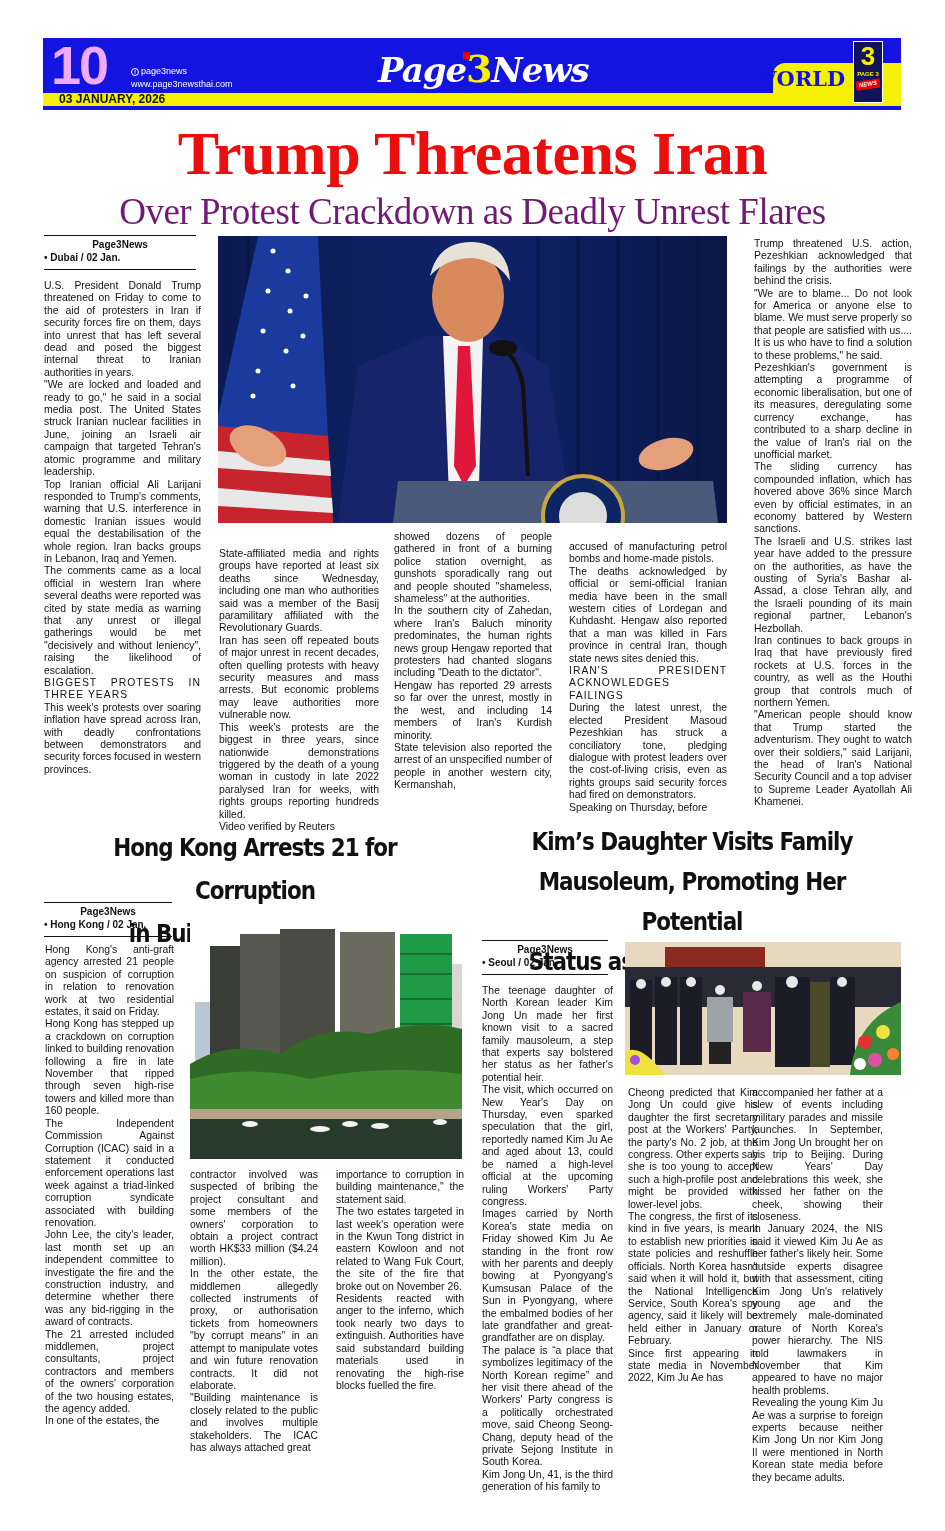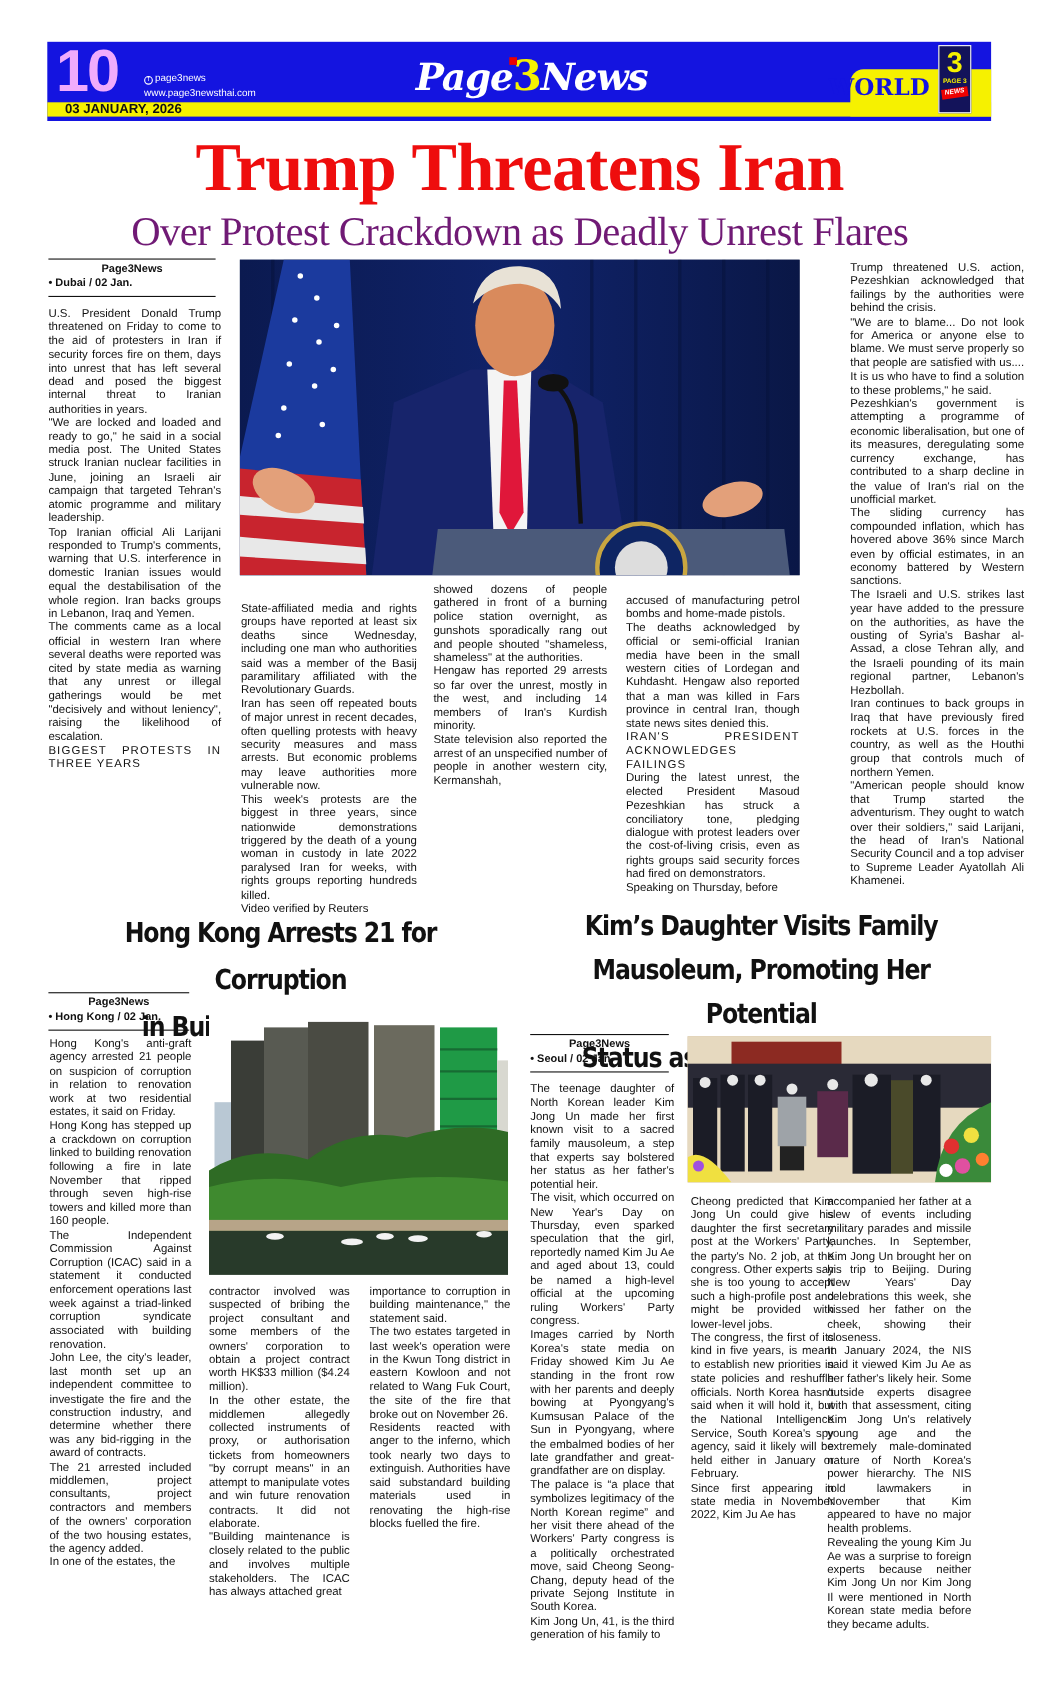--- a/index.html
+++ b/index.html
@@ -77,20 +77,21 @@
   <span class="src">Page3News</span>
   <span class="loc">• Dubai /  02 Jan.</span>
 </div>
 
 <div class="col" style="left:44px; top:280px; width:157px;">
   <p>U.S. President Donald Trump threatened on Friday to come to the aid of protesters in Iran if security forces fire on them, days into unrest that has left several dead and posed the biggest internal threat to Iranian authorities in years.</p>
   <p>"We are locked and loaded and ready to go," he said in a social media post. The United States struck Iranian nuclear facilities in June, joining an Israeli air campaign that targeted Tehran's atomic programme and military leadership.</p>
   <p>Top Iranian official Ali Larijani responded to Trump's comments, warning that U.S. interference in domestic Iranian issues would equal the destabilisation of the whole region. Iran backs groups in Lebanon, Iraq and Yemen.</p>
   <p>The comments came as a local official in western Iran where several deaths were reported was cited by state media as warning that any unrest or illegal gatherings would be met "decisively and without leniency", raising the likelihood of escalation.</p>
   <p class="sub">BIGGEST PROTESTS IN THREE YEARS</p>
+  <p>This week's protests over soaring inflation have spread across Iran, with deadly confrontations between demonstrators and security forces focused in western provinces.</p>
 </div>
 
 <div class="photo photo-trump">
   <svg width="509" height="287" viewBox="0 0 509 287">
     <defs>
       <linearGradient id="curtain" x1="0" x2="1">
         <stop offset="0" stop-color="#0b1a50"></stop>
           <stop offset="0.5" stop-color="#10236a"></stop>
           <stop offset="1" stop-color="#0a1746"></stop>
       </linearGradient>
@@ -144,33 +145,34 @@
 
 <div class="col" style="left:219px; top:548px; width:160px;">
   <p>State-affiliated media and rights groups have reported at least six deaths since Wednesday, including one man who authorities said was a member of the Basij paramilitary affiliated with the Revolutionary Guards.</p>
   <p>Iran has seen off repeated bouts of major unrest in recent decades, often quelling protests with heavy security measures and mass arrests. But economic problems may leave authorities more vulnerable now.</p>
   <p>This week's protests are the biggest in three years, since nationwide demonstrations triggered by the death of a young woman in custody in late 2022 paralysed Iran for weeks, with rights groups reporting hundreds killed.</p>
   <p>Video verified by Reuters</p>
 </div>
 
 <div class="col" style="left:394px; top:531px; width:158px;">
   <p>showed dozens of people gathered in front of a burning police station overnight, as gunshots sporadically rang out and people shouted "shameless, shameless" at the authorities.</p>
+  <p>In the southern city of Zahedan, where Iran's Baluch minority predominates, the human rights news group Hengaw reported that protesters had chanted slogans including "Death to the dictator".</p>
   <p>Hengaw has reported 29 arrests so far over the unrest, mostly in the west, and including 14 members of Iran's Kurdish minority.</p>
   <p>State television also reported the arrest of an unspecified number of people in another western city, Kermanshah,</p>
 </div>
 
 <div class="col" style="left:569px; top:531px; width:158px;margin-top:10px;">
   <p>accused of manufacturing petrol bombs and home-made pistols.</p>
   <p>The deaths acknowledged by official or semi-official Iranian media have been in the small western cities of Lordegan and Kuhdasht. Hengaw also reported that a man was killed in Fars province in central Iran, though state news sites denied this.</p>
   <p class="sub">IRAN'S PRESIDENT ACKNOWLEDGES FAILINGS</p>
   <p>During the latest unrest, the elected President Masoud Pezeshkian has struck a conciliatory tone, pledging dialogue with protest leaders over the cost-of-living crisis, even as rights groups said security forces had fired on demonstrators.</p>
   <p>Speaking on Thursday, before</p>
 </div>
 
-<div class="col" style="left:773px; top:238px; width:158px;">
+<div class="col" style="left:754px; top:238px; width:158px;">
   <p>Trump threatened U.S. action, Pezeshkian acknowledged that failings by the authorities were behind the crisis.</p>
   <p>"We are to blame... Do not look for America or anyone else to blame. We must serve properly so that people are satisfied with us.... It is us who have to find a solution to these problems," he said.</p>
   <p>Pezeshkian's government is attempting a programme of economic liberalisation, but one of its measures, deregulating some currency exchange, has contributed to a sharp decline in the value of Iran's rial on the unofficial market.</p>
   <p>The sliding currency has compounded inflation, which has hovered above 36% since March even by official estimates, in an economy battered by Western sanctions.</p>
   <p>The Israeli and U.S. strikes last year have added to the pressure on the authorities, as have the ousting of Syria's Bashar al-Assad, a close Tehran ally, and the Israeli pounding of its main regional partner, Lebanon's Hezbollah.</p>
   <p>Iran continues to back groups in Iraq that have previously fired rockets at U.S. forces in the country, as well as the Houthi group that controls much of northern Yemen.</p>
   <p>"American people should know that Trump started the adventurism. They ought to watch over their soldiers," said Larijani, the head of Iran's National Security Council and a top adviser to Supreme Leader Ayatollah Ali Khamenei.</p>
 </div>
 
 <div class="headline-hk">

